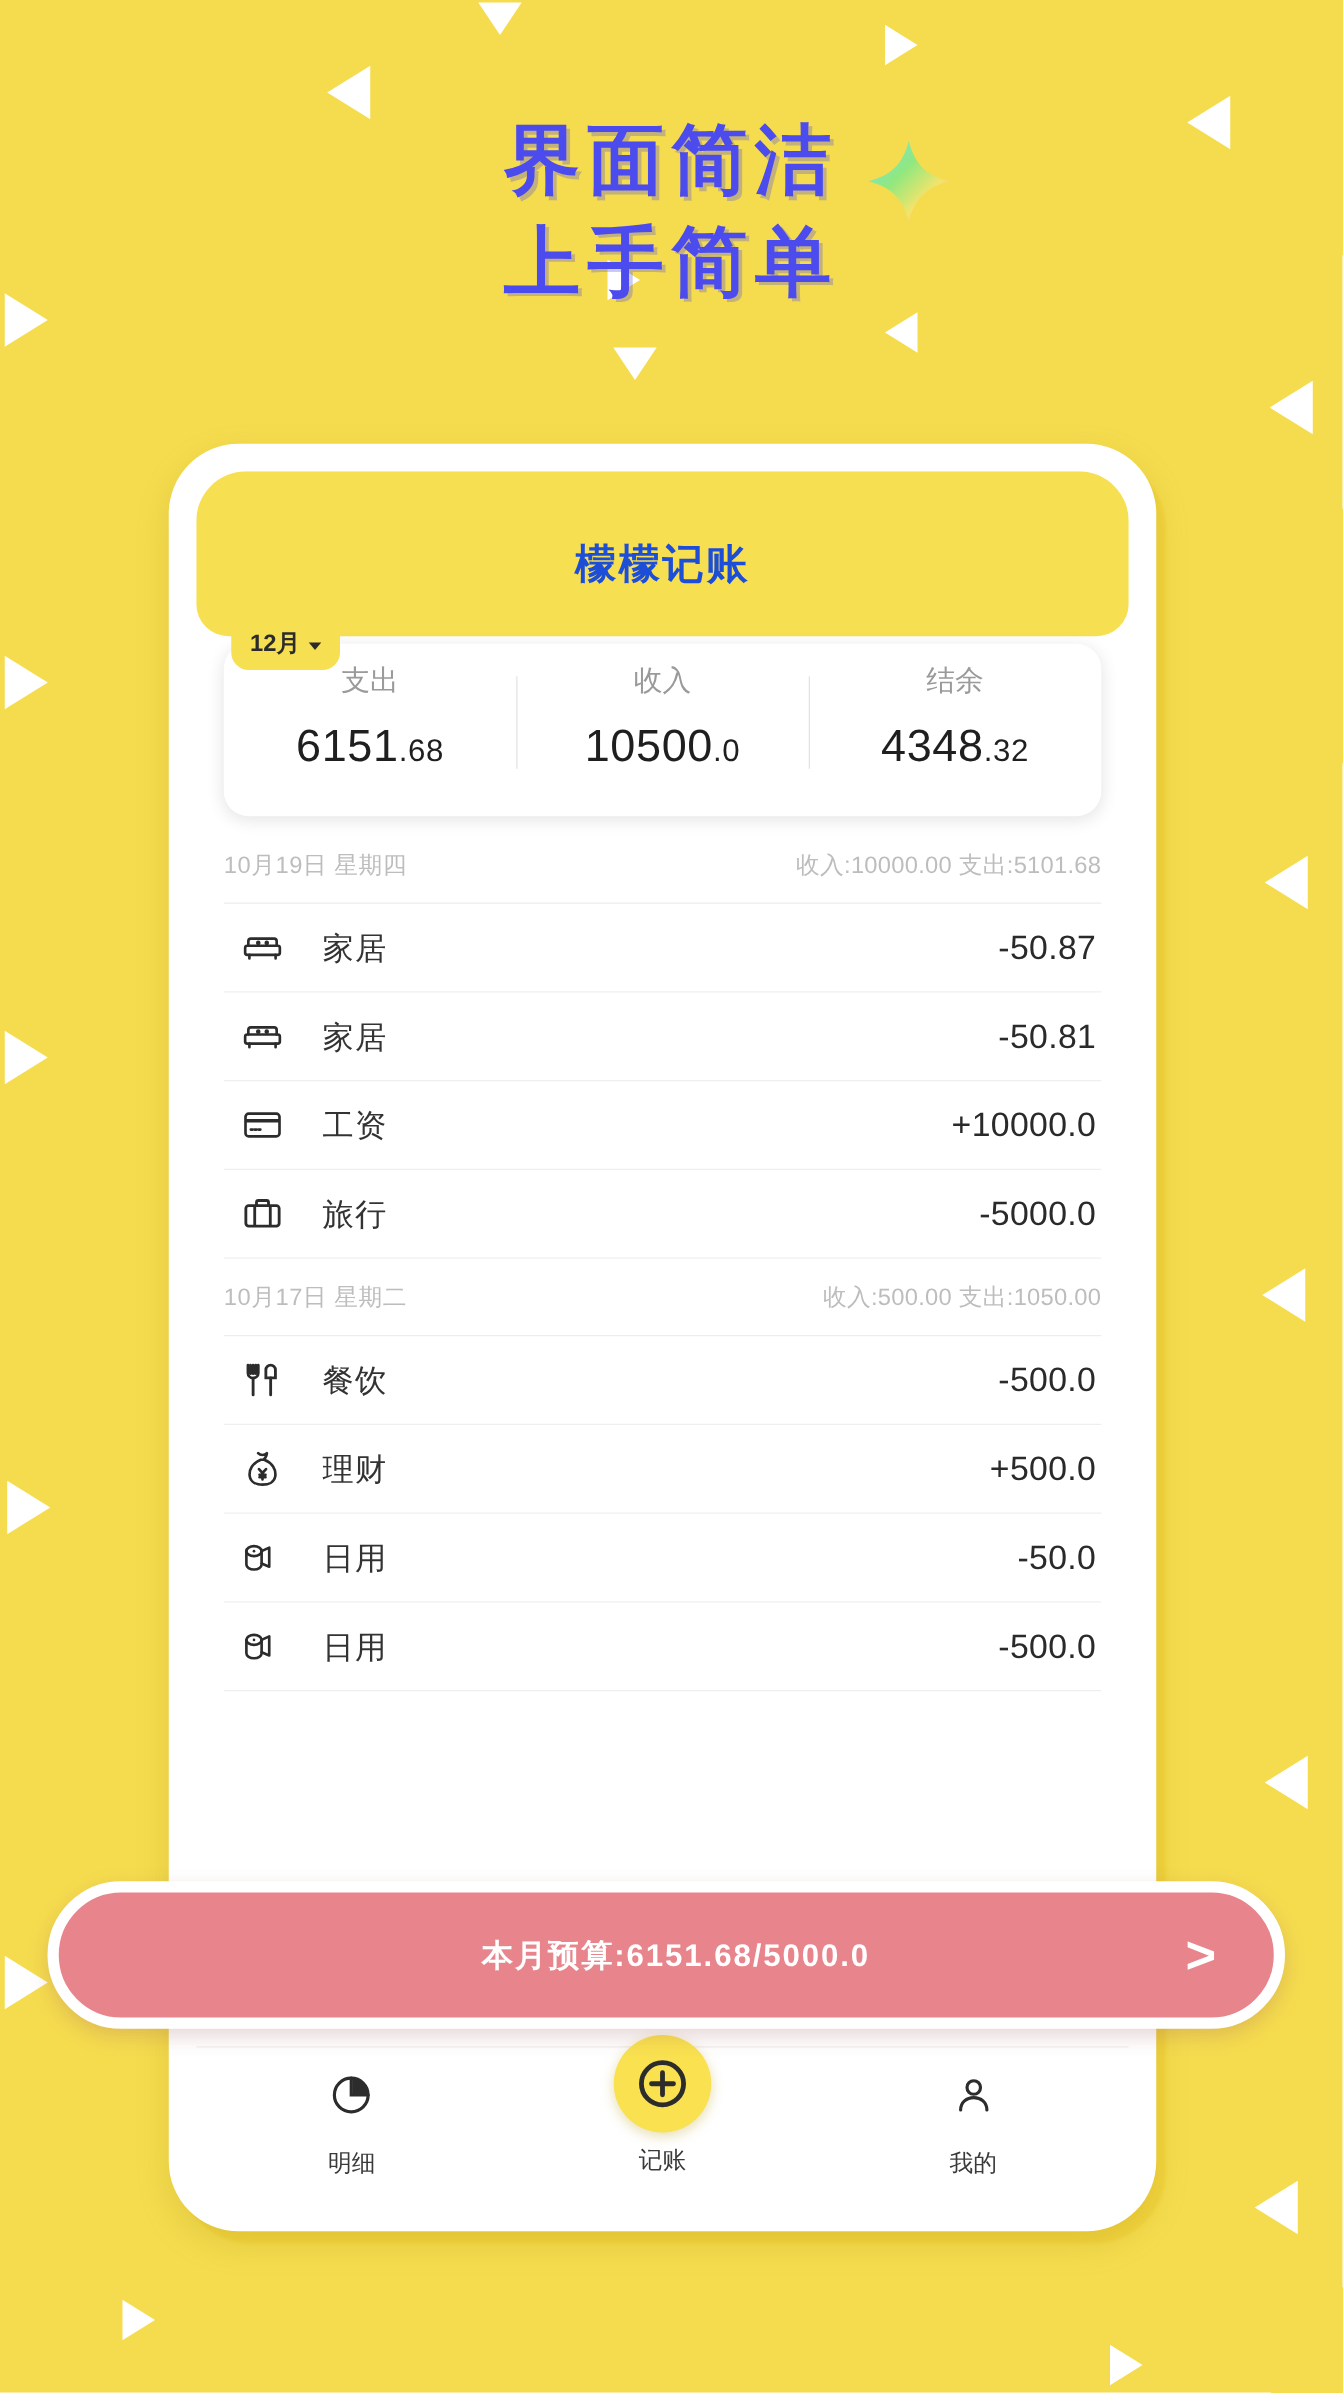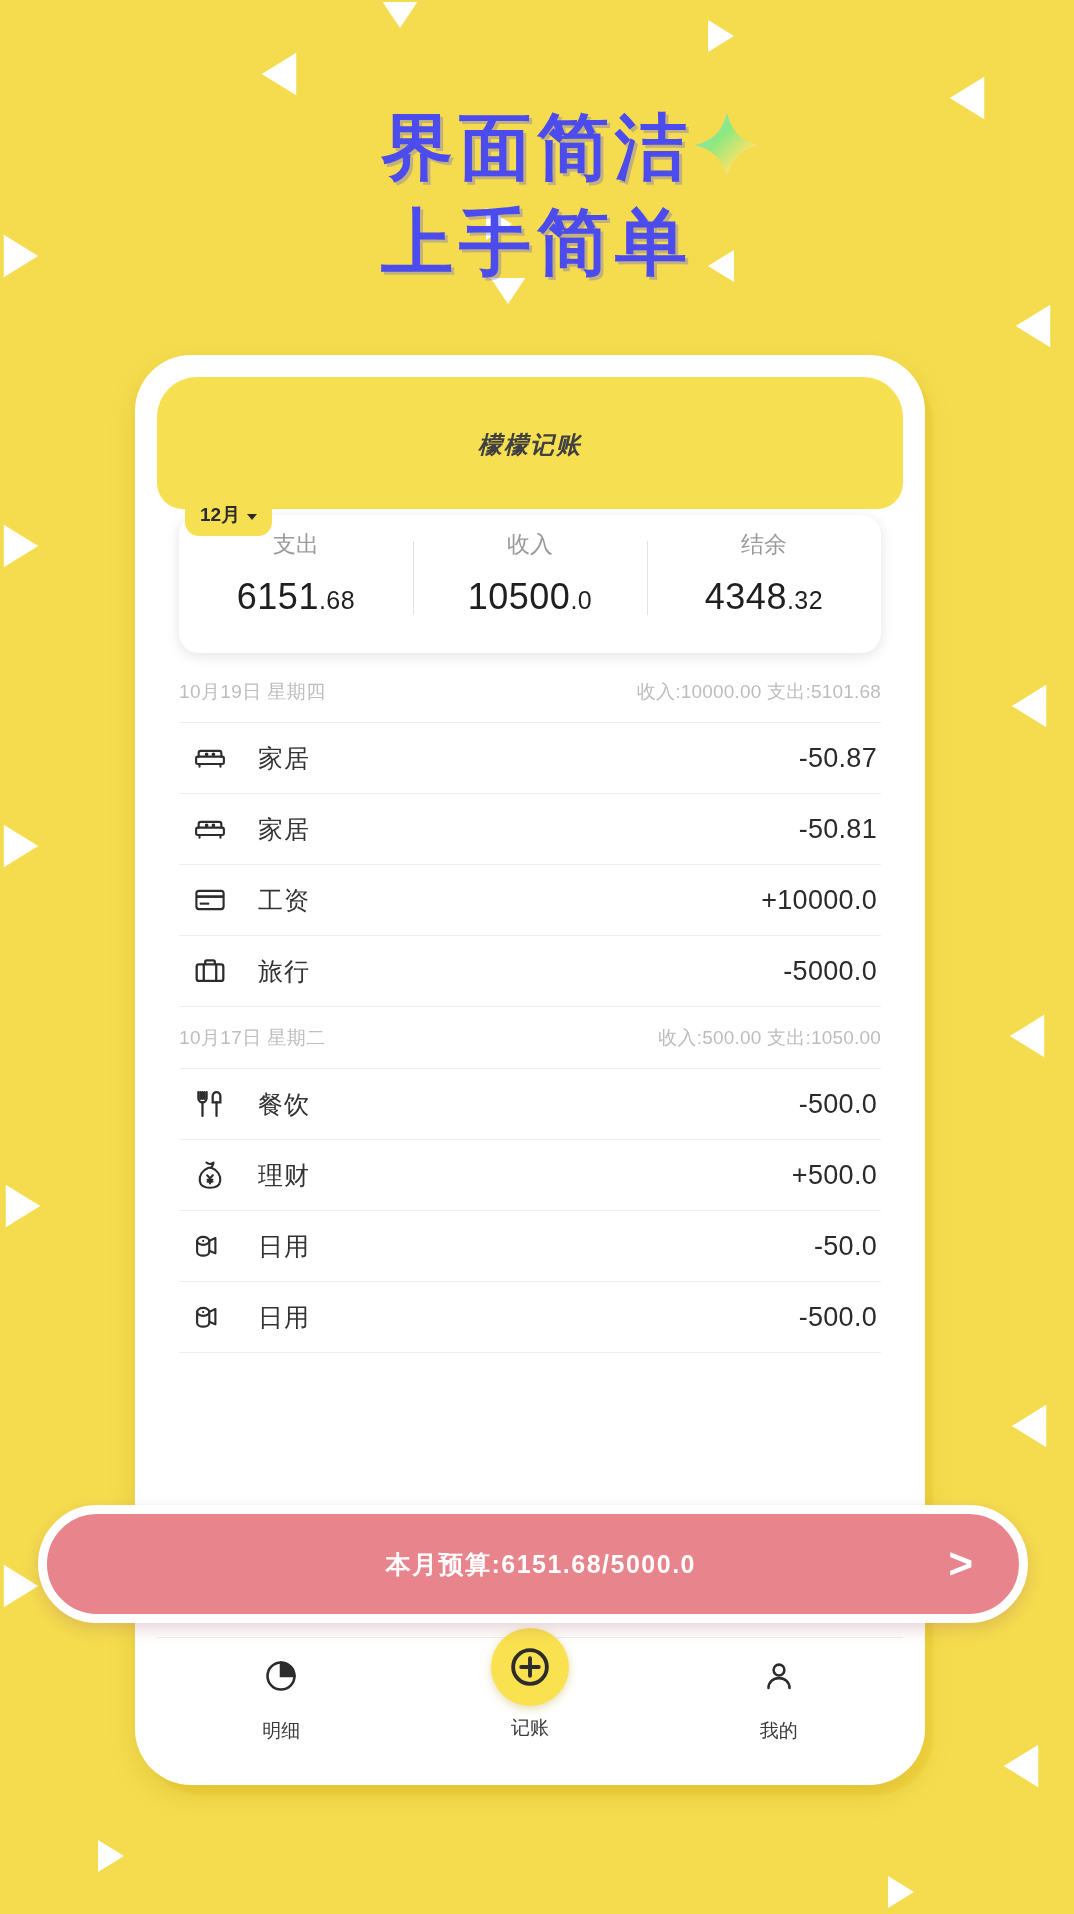--- a/index.html
+++ b/index.html
@@ -14,25 +14,25 @@
   
   .tri { position:absolute; width:0; height:0; }
   .tri-r { border-top:26px solid transparent; border-bottom:26px solid transparent; border-left:42px solid #ffffff; }
   .tri-l { border-top:26px solid transparent; border-bottom:26px solid transparent; border-right:42px solid #ffffff; }
   .tri-d { border-left:28px solid transparent; border-right:28px solid transparent; border-top:42px solid #ffffff; }
   .tri-sm { transform:scale(.62); }
   .tri-md { transform:scale(.82); }
 
   
   .headline {
-    position:absolute; top:100px; left:0; right:0;
+    position:absolute; top:88px; left:0; right:0;
     text-align:center; z-index:3;
     color:#4B4BEE;
     font-weight:bold;
-    font-size:72px;
+    font-size:61px;
     line-height:1.32;
     letter-spacing:6px;
     text-shadow:3px 3px 0 rgba(80,80,230,.30);
   }
   .headline .l1 { display:block; }
   .headline .l2 { display:block; }
   .sparkle {
     display:inline-block; width:74px; height:74px;
     vertical-align:-12px; margin-left:14px;
   }
@@ -73,23 +73,22 @@
     background:#F7DF52;
     height:132px;
     position:relative;
     flex:0 0 auto;
     border-bottom-left-radius:26px;
     border-bottom-right-radius:26px;
   }
   .app-title {
     position:absolute; left:0; right:0; top:52px;
     text-align:center;
-    font-size:24px; font-weight:bold; color:#404040;
+    font-size:33px; font-weight:bold; color:#1d4ed8;
     letter-spacing:2px;
-    font-style:italic;
   }
 
   
   .summary-wrap { position:relative; flex:0 0 auto; height:152px; }
   .month-chip {
     position:absolute; left:28px; top:-14px;
     background:#F7DF52;
     border-radius:14px;
     padding:7px 15px 8px 15px;
     font-size:19px; color:#2B2B2B; font-weight:bold;

